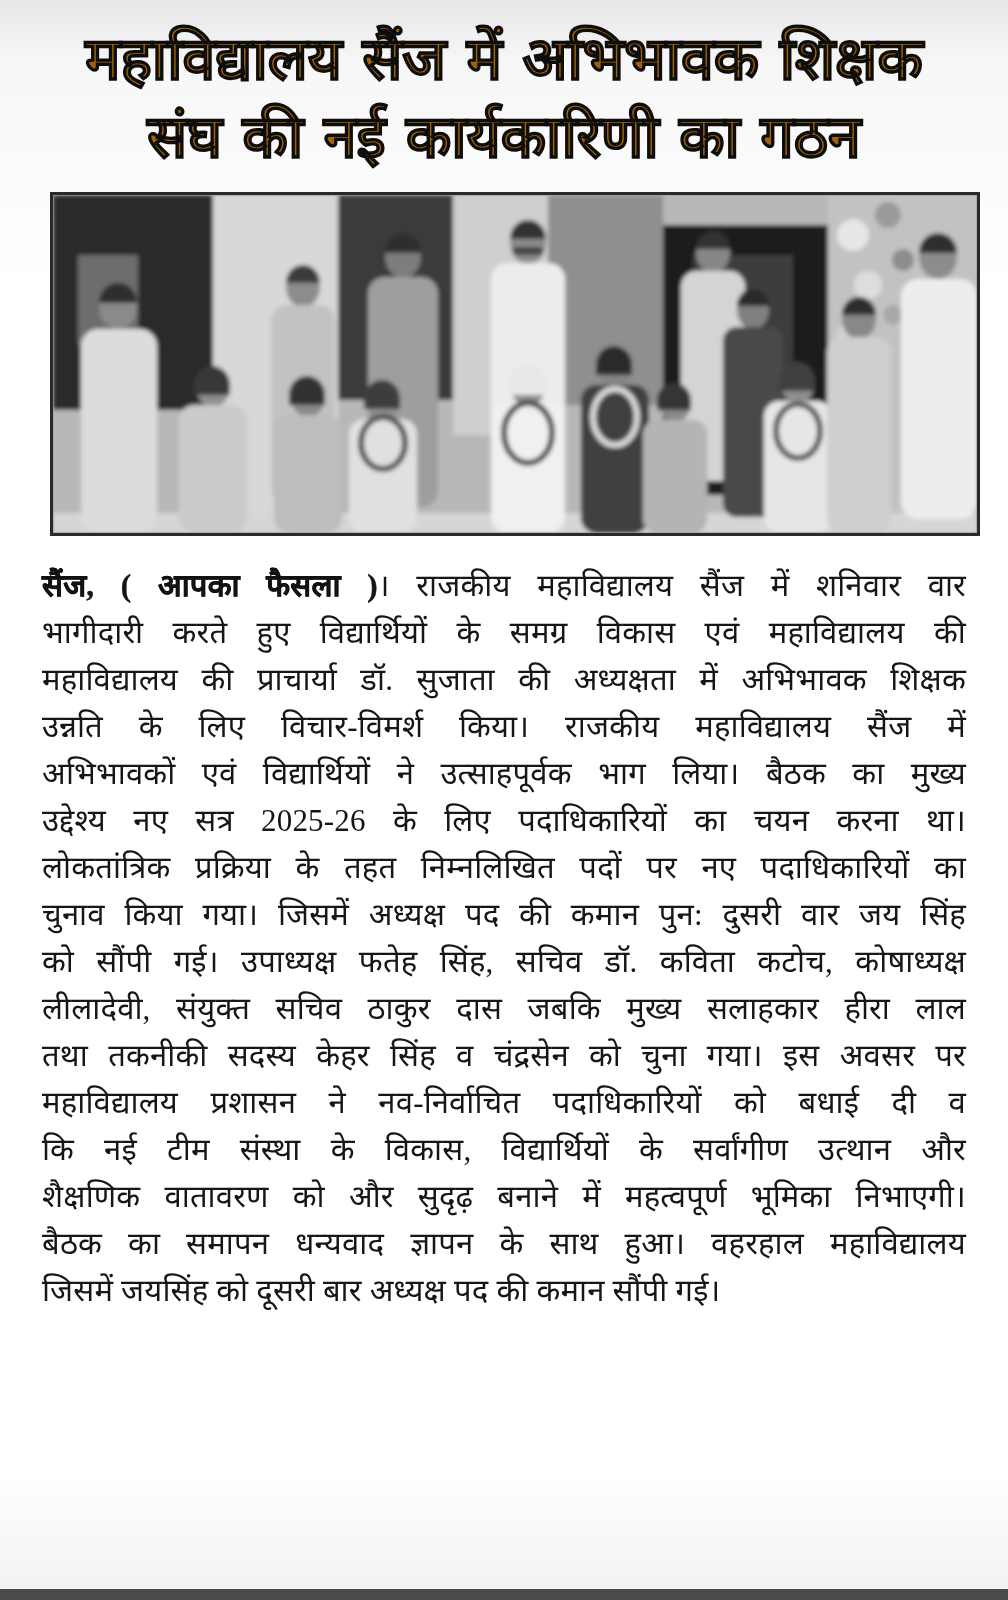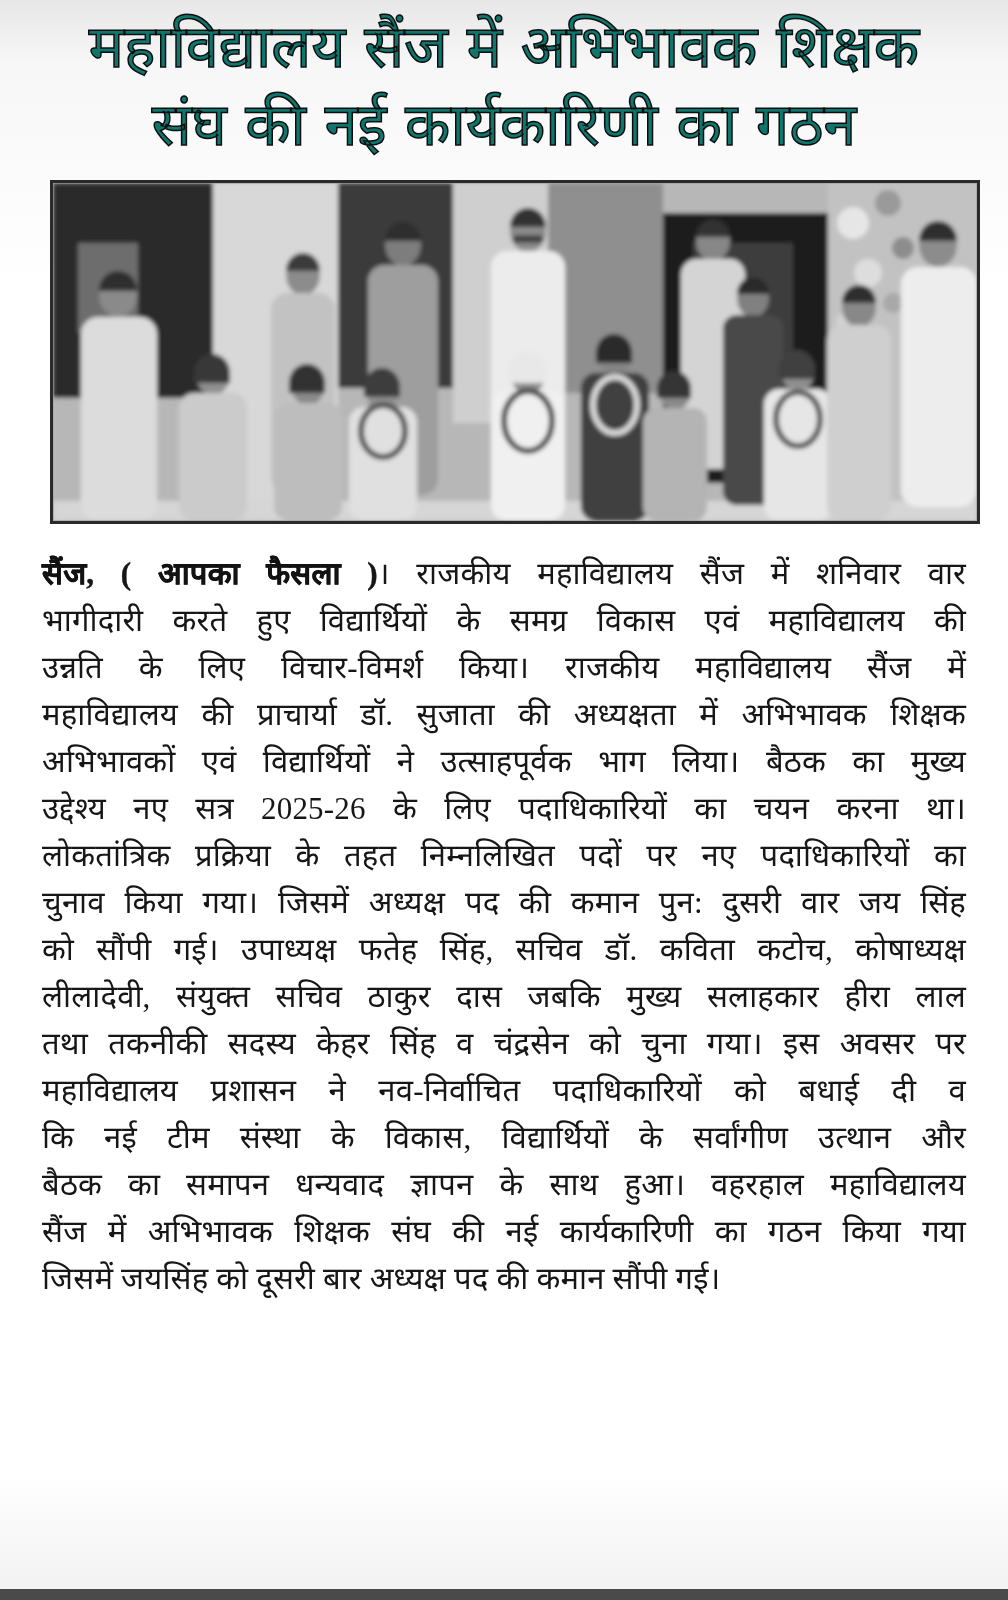--- a/index.html
+++ b/index.html
@@ -14,27 +14,27 @@
     background: linear-gradient(180deg, #e7e7e7 0%, #f7f7f7 4%, #ffffff 18%, #ffffff 92%, #f3f3f3 99%);
     font-family: "Liberation Serif", "DejaVu Serif", serif;
     color: #1a1a1a;
   }
   .page {
     position: absolute;
     inset: 0;
   }
   
   .headline {
-    padding-top: 8px;
+    padding-top: 20px;
     text-align: center;
     font-family: "DejaVu Sans", "Liberation Sans", sans-serif;
-    font-weight: 400;
+    font-weight: 700;
     font-size: 59px;
     line-height: 78px;
-    color: #0f766e;
+    color: #a16207;
     letter-spacing: 0px;
     -webkit-text-stroke: 1.5px #0d0d0d;
   }
   
   .photo-frame {
     margin: 16px auto 0 50px;
     width: 924px;
     height: 338px;
     border: 3px solid #2a2a2a;
     background: #bdbdbd;
@@ -195,31 +195,31 @@
         </g>
       </g>
 
       <rect x="0" y="0" width="924" height="338" fill="none" stroke="#9a9a9a" stroke-width="2" opacity="0.5"></rect>
     </svg>
   </div>
 
   <div class="article">
       <div class="article-line"><span class="dateline">सैंज, ( आपका फैसला )</span><span>। राजकीय महाविद्यालय सैंज में शनिवार वार</span></div>
       <div class="article-line">भागीदारी करते हुए विद्यार्थियों के समग्र विकास एवं महाविद्यालय की</div>
+      <div class="article-line">महाविद्यालय की प्राचार्या डॉ. सुजाता की अध्यक्षता में अभिभावक शिक्षक</div>
       <div class="article-line">उन्नति के लिए विचार-विमर्श किया। राजकीय महाविद्यालय सैंज में</div>
-      <div class="article-line">महाविद्यालय की प्राचार्या डॉ. सुजाता की अध्यक्षता में अभिभावक शिक्षक</div>
       <div class="article-line">अभिभावकों एवं विद्यार्थियों ने उत्साहपूर्वक भाग लिया। बैठक का मुख्य</div>
       <div class="article-line">उद्देश्य नए सत्र 2025-26 के लिए पदाधिकारियों का चयन करना था।</div>
       <div class="article-line">लोकतांत्रिक प्रक्रिया के तहत निम्नलिखित पदों पर नए पदाधिकारियों का</div>
       <div class="article-line">चुनाव किया गया। जिसमें अध्यक्ष पद की कमान पुन: दुसरी वार जय सिंह</div>
       <div class="article-line">को सौंपी गई। उपाध्यक्ष फतेह सिंह, सचिव डॉ. कविता कटोच, कोषाध्यक्ष</div>
       <div class="article-line">लीलादेवी, संयुक्त सचिव ठाकुर दास जबकि मुख्य सलाहकार हीरा लाल</div>
       <div class="article-line">तथा तकनीकी सदस्य केहर सिंह व चंद्रसेन को चुना गया। इस अवसर पर</div>
       <div class="article-line">महाविद्यालय प्रशासन ने नव-निर्वाचित पदाधिकारियों को बधाई दी व</div>
       <div class="article-line">कि नई टीम संस्था के विकास, विद्यार्थियों के सर्वांगीण उत्थान और</div>
+      <div class="article-line">शैक्षणिक वातावरण को और सुदृढ़ बनाने में महत्वपूर्ण भूमिका निभाएगी।</div>
       <div class="article-line">बैठक का समापन धन्यवाद ज्ञापन के साथ हुआ। वहरहाल महाविद्यालय</div>
-      <div class="article-line">सैंज में अभिभावक शिक्षक संघ की नई कार्यकारिणी का गठन किया गया</div>
       <div class="article-line last">जिसमें जयसिंह को दूसरी बार अध्यक्ष पद की कमान सौंपी गई।</div>
     </div>
 
   <div class="bottom-bar"></div>
 
 </div>
 
 </body></html>

